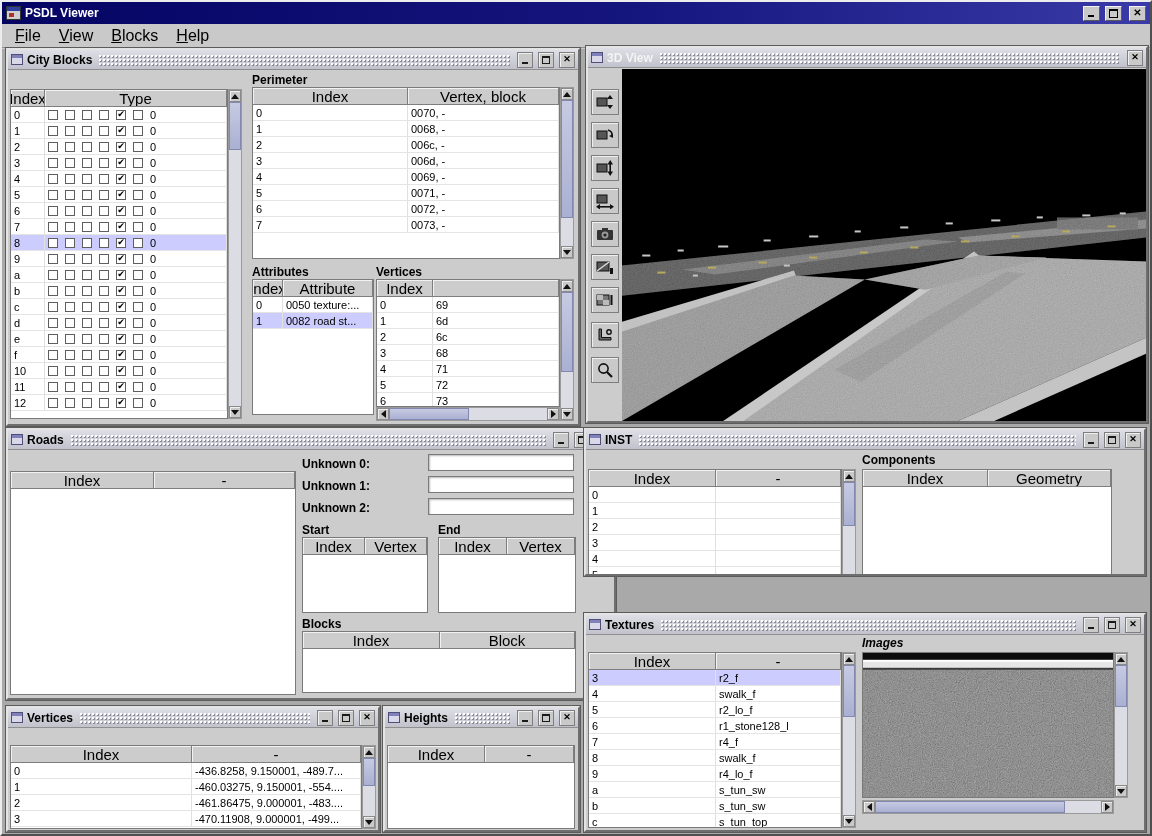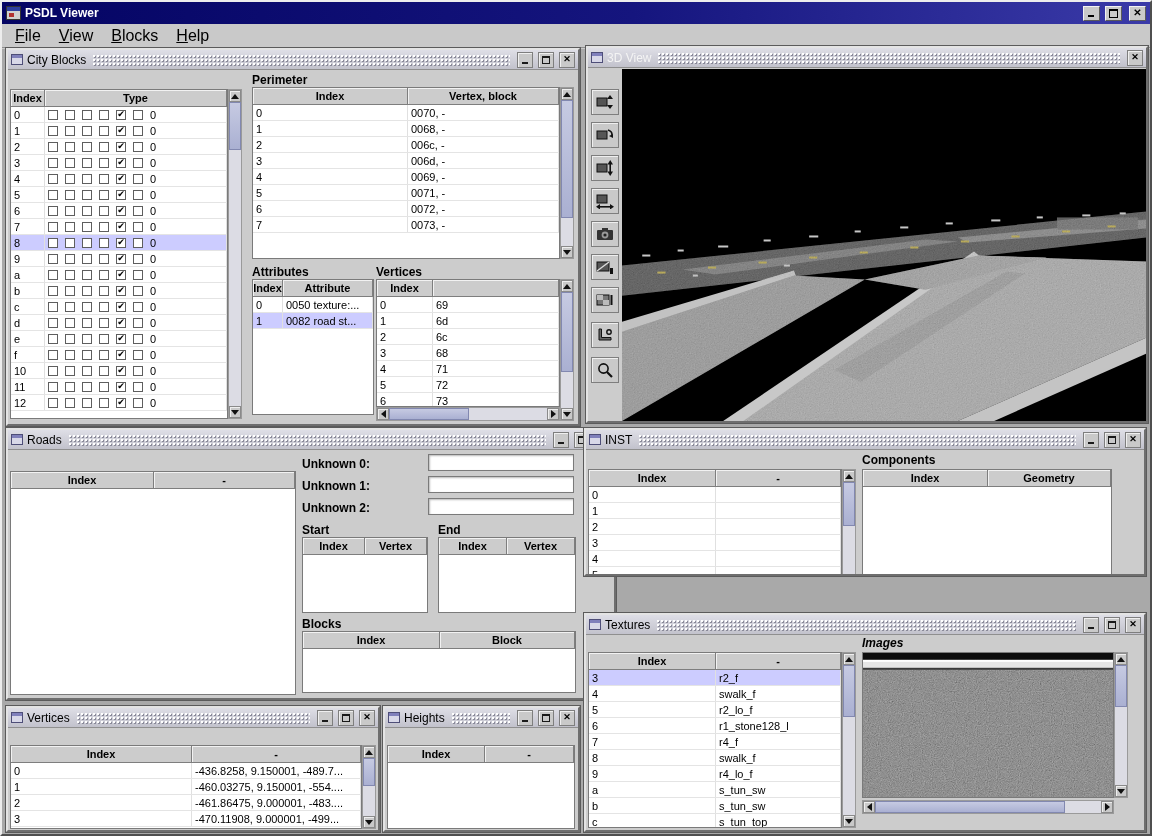--- a/index.html
+++ b/index.html
@@ -23,36 +23,36 @@
   
   .menubar{position:absolute;left:0;top:22px;right:0;height:24px;background:#C9C9C9;border-bottom:1px solid #8F8F8F;display:flex;align-items:center;padding-left:4px;}
   .menu-item{display:inline-block;padding:4px 9px;font-size:16px;}
   .menu-item::first-letter{text-decoration:underline;}
 
   .desktop{position:absolute;left:0;top:47px;right:0;bottom:0;background:#A9A9A9;}
 
   
   .iframe{position:absolute;background:#CCCCCC;border:2px solid;border-color:#E4E4E4 #6E6E6E #6E6E6E #E4E4E4;box-shadow:0 0 0 1px #5B5B5B;}
   .ititle{position:absolute;left:0;top:0;right:0;height:20px;background:linear-gradient(#DEDEE6,#C2C2CC);border-bottom:1px solid #8F8F8F;display:flex;align-items:center;gap:4px;padding:0 3px;}
-  .ititle-text{font-size:12px;font-weight:normal;white-space:nowrap;}
+  .ititle-text{font-size:12px;font-weight:bold;white-space:nowrap;}
   .light .ititle-text{color:#F4F4F4;}
   .ifr-icon{width:12px;height:11px;background:#D8D8E8;border:1px solid #4E4E78;position:relative;flex:none;}
   .ifr-icon::before{content:"";position:absolute;left:0;top:0;right:0;height:3px;background:#8080BB;}
   .bumps{flex:1;height:12px;margin:0 2px;background-image:radial-gradient(#FFFFFF 28%,transparent 32%),radial-gradient(#8A8A99 28%,transparent 32%);background-size:4px 4px;background-position:0 0,1px 1px;}
   .ibtn{width:16px;height:16px;background:#C9C9C9;border:1px solid #7E7E7E;box-shadow:inset 1px 1px 0 #EFEFEF;display:flex;align-items:center;justify-content:center;flex:none;margin-left:1px;}
   .g-min{width:8px;height:8px;position:relative;}
   .g-min::after{content:"";position:absolute;left:1px;bottom:0;width:6px;height:2px;background:#1a1a1a;}
   .g-max{width:8px;height:8px;border:1px solid #1a1a1a;border-top-width:2px;}
   .g-close{font-size:9px;font-weight:bold;line-height:1;}
   .icontent{position:absolute;left:0;top:21px;right:0;bottom:0;background:#CCCCCC;overflow:hidden;}
 
   
   .tbl{position:absolute;background:#fff;border:1px solid #7A7A7A;overflow:hidden;}
   .thead{display:flex;height:17px;background:#CCCCCC;}
-  .th{background:#CCCCCC;border-right:1px solid #7E7E7E;border-bottom:1px solid #7E7E7E;box-shadow:inset 1px 1px 0 #F2F2F2;font-size:11px;font-weight:bold;display:flex;align-items:center;justify-content:center;overflow:hidden;white-space:nowrap;flex:none;}
+  .th{background:#CCCCCC;border-right:1px solid #7E7E7E;border-bottom:1px solid #7E7E7E;box-shadow:inset 1px 1px 0 #F2F2F2;font-size:15px;font-weight:normal;display:flex;align-items:center;justify-content:center;overflow:hidden;white-space:nowrap;flex:none;}
   .th.fx{flex:1;}
   .tbody{position:absolute;left:0;top:17px;right:0;bottom:0;background:#fff;overflow:hidden;}
   .tr{display:flex;height:16px;border-bottom:1px solid #E4E4E4;}
   .tr.sel{background:#CCCCFF;}
   .td{font-size:11px;display:flex;align-items:center;padding:0 3px;border-right:1px solid #E0E0E0;overflow:hidden;white-space:nowrap;flex:none;}
   .td.fx{flex:1;}
   .cbs{display:inline-flex;align-items:center;}
   .cb{width:10px;height:10px;background:#fff;border:1px solid #5E5E5E;margin-right:7px;display:inline-flex;align-items:center;justify-content:center;font-size:9px;line-height:1;flex:none;}
 
   .plabel{position:absolute;font-size:12px;font-weight:bold;white-space:nowrap;}

